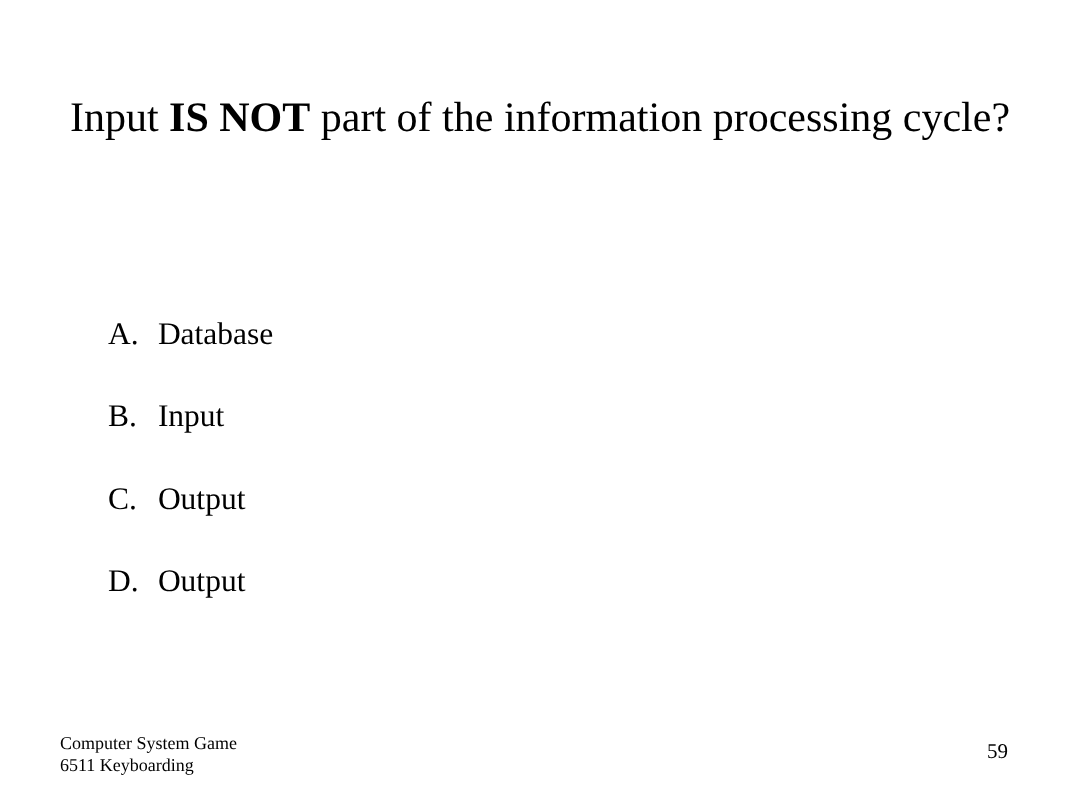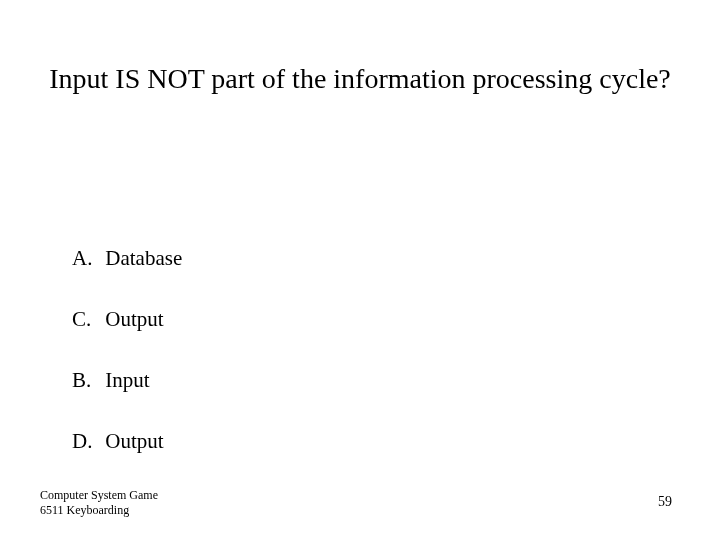--- a/index.html
+++ b/index.html
@@ -1,46 +1,46 @@
 <!DOCTYPE html>
 <html><head>
 <meta charset="utf-8">
 <style>
   * { margin: 0; padding: 0; box-sizing: border-box; }
   html, body { width: 720px; height: 540px; background: #fff; font-family: "Book Antiqua", "Palatino Linotype", Palatino, Georgia, serif; color: #000; }
   .slide { position: relative; width: 720px; height: 540px; }
   .title { position: absolute; top: 60px; left: 0; width: 720px; text-align: center; font-size: 28px; line-height: 1.35; }
-  .title .emph { font-weight: 400; }
+  .title .emph { font-weight: 700; }
   .options { position: absolute; top: 210px; left: 72px; font-size: 21px; }
-  .option { margin-bottom: 30px; margin-top: 36px; }
+  .option { margin-bottom: 30px; }
   .option .letter { display: inline-block; min-width: 28px; }
   .footer-center { position: absolute; bottom: 22px; left: 0; width: 720px; text-align: left; font-size: 12px; line-height: 1.25; font-family: "Times New Roman", Times, serif; padding-left: 40px; }
   .footer-right { position: absolute; bottom: 30px; right: 48px; font-size: 14px; font-family: Liberation Serif, serif; }
 </style>
 </head>
 <body>
 
 <div class="slide">
 
   <div class="title">
     <span>Input </span><span class="emph">IS NOT</span><span> part of the information processing cycle?</span>
   </div>
 
   <div class="options">
     <div class="option">
       <span class="letter">A.</span>
       <span>Database</span>
     </div>
     <div class="option">
+      <span class="letter">B.</span>
+      <span>Input</span>
+    </div>
+    <div class="option">
       <span class="letter">C.</span>
       <span>Output</span>
-    </div>
-    <div class="option">
-      <span class="letter">B.</span>
-      <span>Input</span>
     </div>
     <div class="option">
       <span class="letter">D.</span>
       <span>Output</span>
     </div>
   </div>
 
   <div class="footer-center">
     <div>Computer System Game</div>
     <div>6511  Keyboarding</div>

